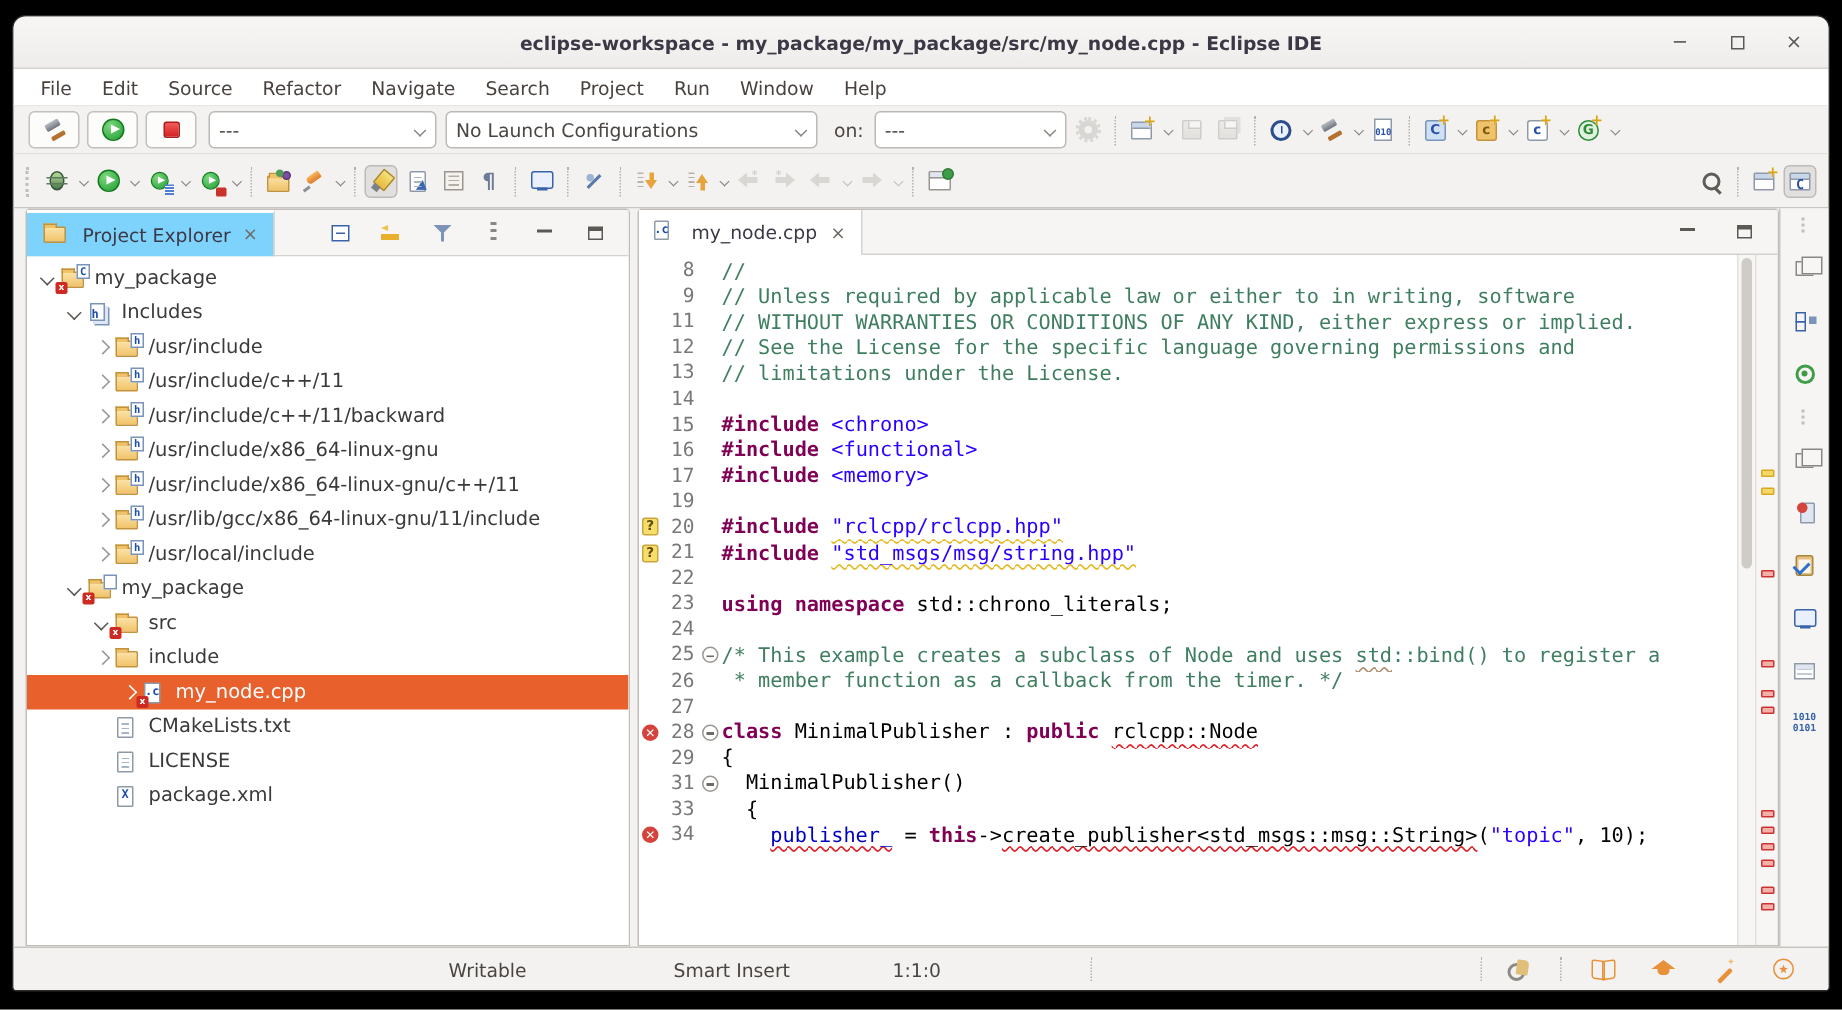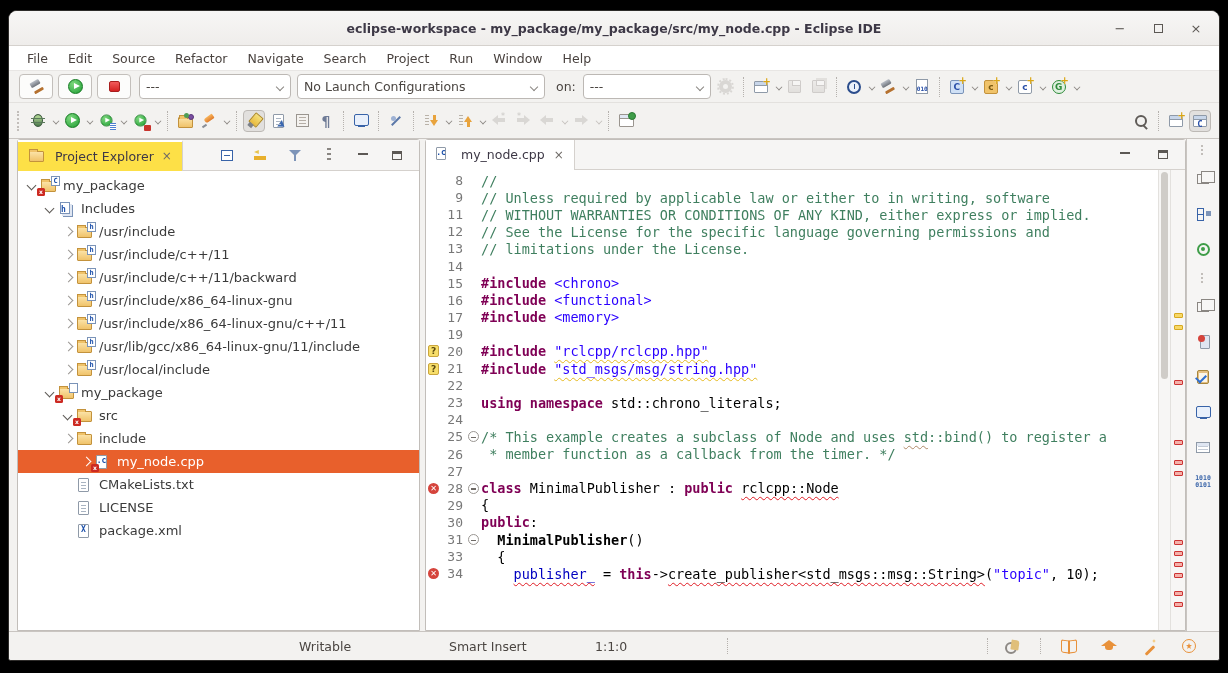--- a/index.html
+++ b/index.html
@@ -141,21 +141,21 @@
   .g-wand{width:14px;height:14px;position:relative}
   .g-wand::before{content:"";position:absolute;left:2px;bottom:1px;width:12px;height:3px;background:#e8913a;border-radius:1px;transform:rotate(-45deg)}
   .g-wand::after{content:"";position:absolute;right:0;top:0;width:4px;height:4px;background:#f5c063;clip-path:polygon(50% 0,65% 35%,100% 50%,65% 65%,50% 100%,35% 65%,0 50%,35% 35%)}
   .g-badge{width:14px;height:14px;border-radius:50%;border:1.7px solid #e8913a;position:relative}
   .g-badge::after{content:"";position:absolute;inset:3px;background:#e8913a;clip-path:polygon(50% 0,63% 35%,100% 38%,70% 60%,80% 100%,50% 76%,20% 100%,30% 60%,0 38%,37% 35%)}
   
   .main{flex:1;display:flex;min-height:0;background:#f3f2f0}
   
   .pexp{width:403px;margin-left:8px;border:1px solid #c2beba;border-radius:3px 3px 0 0;background:#fff;display:flex;flex-direction:column;min-height:0}
   .view-header{height:31px;background:#f6f5f4;border-bottom:1px solid #d5d1cd;display:flex;align-items:center;flex:none}
-  .view-tab{height:31px;display:flex;align-items:center;gap:6px;padding:0 10px;background:#fde047;border-right:1px solid #d5d1cd;border-top:2px solid #fff;font-size:12.5px;color:#3d3846}
+  .view-tab{height:31px;display:flex;align-items:center;gap:6px;padding:0 10px;background:#7dd3fc;border-right:1px solid #d5d1cd;border-top:2px solid #fff;font-size:12.5px;color:#3d3846}
   .view-tab .close{color:#6e6a66;font-size:12px;margin-left:2px}
   .view-actions{margin-left:auto;display:flex;align-items:center;gap:10px;padding-right:10px}
   .tree{flex:1;overflow:hidden;padding-top:3px;background:#fff}
   .trow{height:23px;display:flex;align-items:center;font-size:13px;color:#3a3a3a;white-space:nowrap}
   .trow.selected{background:#e8602c;color:#fff}
   .tw{width:16px;height:16px;flex:none;position:relative}
   .tw.expanded::after{content:"";position:absolute;left:4px;top:4px;width:6px;height:6px;border-right:1.6px solid #5c5854;border-bottom:1.6px solid #5c5854;transform:rotate(45deg)}
   .tw.collapsed::after{content:"";position:absolute;left:5px;top:4px;width:6px;height:6px;border-top:1.6px solid #9a9692;border-right:1.6px solid #9a9692;transform:rotate(45deg)}
   .trow.selected .tw.collapsed::after{border-color:#fff}
   .ti{width:18px;height:16px;position:relative;flex:none;margin-right:5px}
@@ -186,21 +186,21 @@
   .ge::after{content:"\2715"}
   .lnum{width:24px;flex:none;text-align:right;color:#787878;font-size:13px;padding-right:2px}
   .foldc{width:16px;flex:none;display:flex;align-items:center;justify-content:center}
   .foldm{width:11px;height:11px;border:1px solid #9a9692;border-radius:50%;background:#fff;position:relative}
   .foldm::after{content:"";position:absolute;left:2px;right:2px;top:4.5px;height:1.4px;background:#6e6a66}
   .ctext{flex:1;color:#000}
   .ctext .cm{color:#3F7F5F}
   .ctext .kw{color:#7F0055;font-weight:bold}
   .ctext .str{color:#2A00FF}
   .ctext .fld{color:#0000C0}
-  .ctext .bold{font-weight:bold}
+  .ctext .bold{font-weight:normal}
   .ctext .err{text-decoration:underline wavy #e01b24 1px;text-underline-offset:3px}
   .ctext .warn{text-decoration:underline wavy #e5b91f 1px;text-underline-offset:3px}
   .ctext .spell{text-decoration:underline wavy #b08968 1px;text-underline-offset:3px}
   .vscroll{width:12px;background:#f7f6f5;border-left:1px solid #e3e1de;position:relative;flex:none}
   .vthumb{position:absolute;left:2px;right:2px;top:2px;height:45%;background:#cfccc8;border-radius:5px}
   .overview{width:15px;background:#f7f6f5;border-left:1px solid #e3e1de;position:relative;flex:none}
   .mk{position:absolute;left:3px;width:9px;height:5px;border-radius:1px}
   .mk.y{background:#f7d867;border:1px solid #d7a921}
   .mk.r{background:#f5b0a9;border:1px solid #cc3333}
   
@@ -621,21 +621,20 @@
             <div class="cl"><span class="ann"><span class="gw"></span></span><span class="lnum">20</span><span class="foldc"></span><span class="ctext"><span class="kw">#include</span><span class="p"> </span><span class="str warn">"rclcpp/rclcpp.hpp"</span></span></div>
             <div class="cl"><span class="ann"><span class="gw"></span></span><span class="lnum">21</span><span class="foldc"></span><span class="ctext"><span class="kw">#include</span><span class="p"> </span><span class="str warn">"std_msgs/msg/string.hpp"</span></span></div>
             <div class="cl"><span class="ann"></span><span class="lnum">22</span><span class="foldc"></span><span class="ctext"></span></div>
             <div class="cl"><span class="ann"></span><span class="lnum">23</span><span class="foldc"></span><span class="ctext"><span class="kw">using</span><span class="p"> </span><span class="kw">namespace</span><span class="p"> std::chrono_literals;</span></span></div>
             <div class="cl"><span class="ann"></span><span class="lnum">24</span><span class="foldc"></span><span class="ctext"></span></div>
             <div class="cl"><span class="ann"></span><span class="lnum">25</span><span class="foldc"><span class="foldm"></span></span><span class="ctext"><span class="cm">/* This example creates a subclass of Node and uses </span><span class="cm spell">std</span><span class="cm">::bind() to register a</span></span></div>
             <div class="cl"><span class="ann"></span><span class="lnum">26</span><span class="foldc"></span><span class="ctext"><span class="cm"> * member function as a callback from the timer. */</span></span></div>
             <div class="cl"><span class="ann"></span><span class="lnum">27</span><span class="foldc"></span><span class="ctext"></span></div>
             <div class="cl"><span class="ann"><span class="ge"></span></span><span class="lnum">28</span><span class="foldc"><span class="foldm"></span></span><span class="ctext"><span class="kw">class</span><span class="p"> MinimalPublisher : </span><span class="kw">public</span><span class="p"> </span><span class="err">rclcpp::Node</span></span></div>
             <div class="cl"><span class="ann"></span><span class="lnum">29</span><span class="foldc"></span><span class="ctext"><span class="p">{</span></span></div>
-            <div class="cl"><span class="ann"></span><span class="lnum">30</span><span class="foldc"></span><span class="ctext"><span class="kw">public</span><span class="p">:</span></span></div>
             <div class="cl"><span class="ann"></span><span class="lnum">31</span><span class="foldc"><span class="foldm"></span></span><span class="ctext"><span class="p">  </span><span class="bold">MinimalPublisher</span><span class="p">()</span></span></div>
             <div class="cl"><span class="ann"></span><span class="lnum">33</span><span class="foldc"></span><span class="ctext"><span class="p">  {</span></span></div>
             <div class="cl"><span class="ann"><span class="ge"></span></span><span class="lnum">34</span><span class="foldc"></span><span class="ctext"><span class="p">    </span><span class="fld err">publisher_</span><span class="p"> = </span><span class="kw">this</span><span class="p">-&gt;</span><span class="err">create_publisher&lt;std_msgs::msg::String&gt;</span><span class="p">(</span><span class="str">"topic"</span><span class="p">, 10);</span></span></div>
           </div>
         <div class="vscroll">
             <div class="vthumb"></div>
           </div>
         <div class="overview" id="overview">
             <div class="mk y" style="top: 143px;"></div>
             <div class="mk y" style="top: 155px;"></div>

